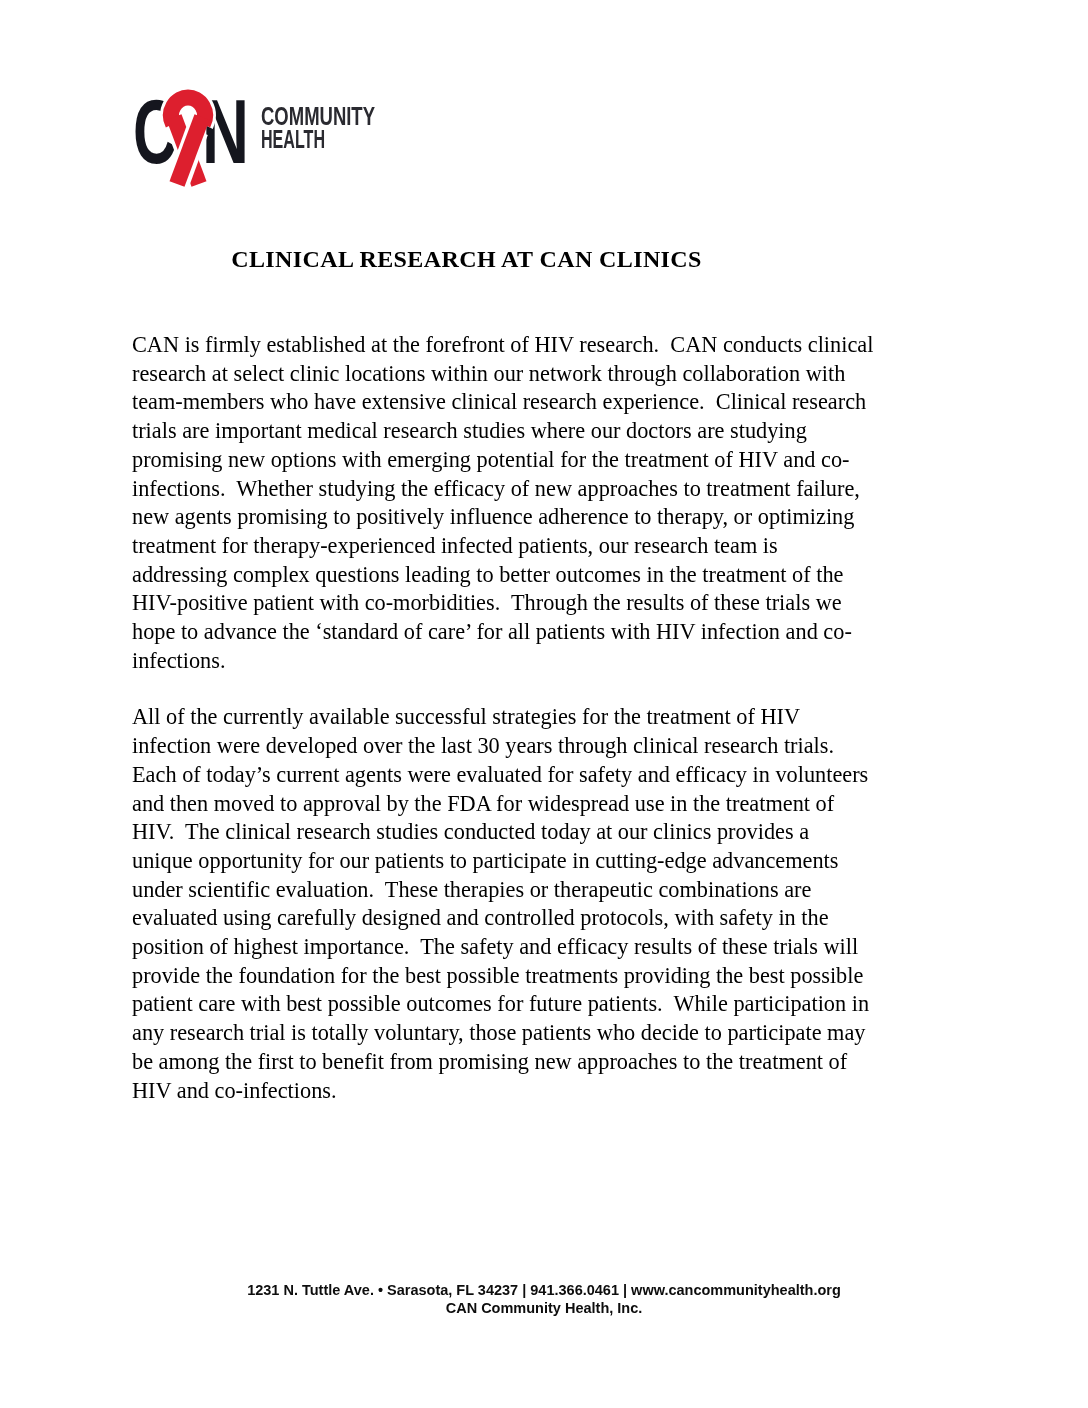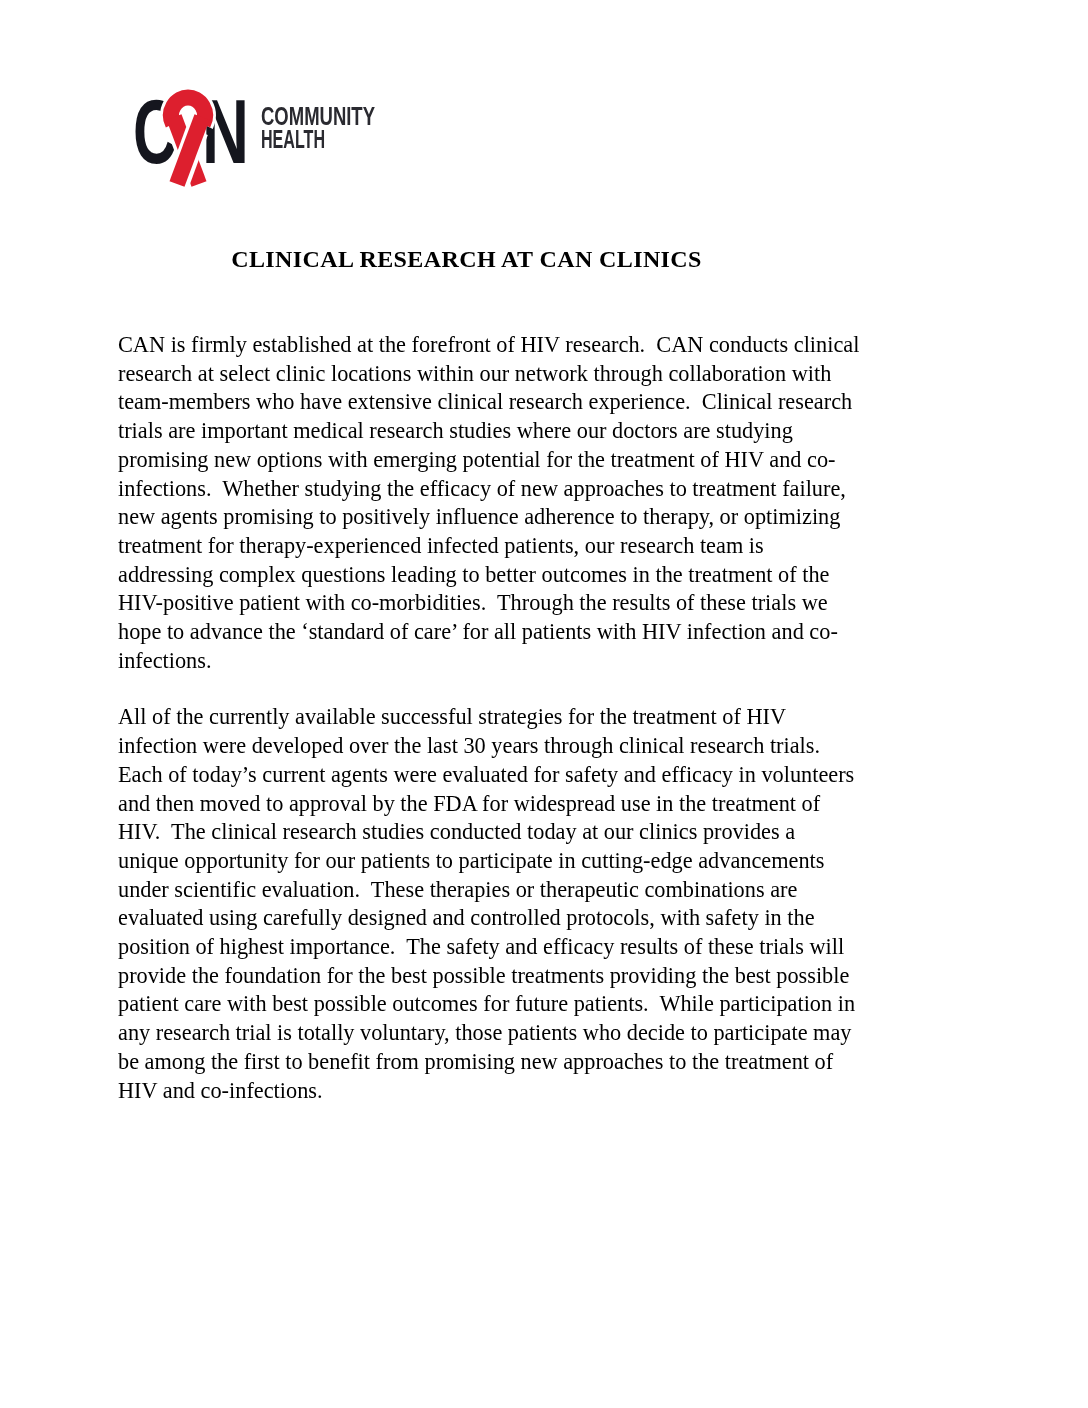--- a/index.html
+++ b/index.html
@@ -29,21 +29,21 @@
     left: 0;
     width: 933px;
     text-align: center;
     font-size: 24px;
     font-weight: bold;
     letter-spacing: 0.4px;
     color: #000000;
   }
   .body-text {
     position: absolute;
-    left: 118px;
+    left: 132px;
     top: 331px;
     width: 940px;
     font-size: 22.3px;
     line-height: 28.7px;
   }
   .para {
     margin: 0 0 28px 0;
     white-space: pre-wrap;
   }
   .footer {
@@ -109,14 +109,18 @@
 under scientific evaluation.  These therapies or therapeutic combinations are
 evaluated using carefully designed and controlled protocols, with safety in the
 position of highest importance.  The safety and efficacy results of these trials will
 provide the foundation for the best possible treatments providing the best possible
 patient care with best possible outcomes for future patients.  While participation in
 any research trial is totally voluntary, those patients who decide to participate may
 be among the first to benefit from promising new approaches to the treatment of
 HIV and co-infections.</p>
   </div>
 
+  <div class="footer">
+    <div>1231 N. Tuttle Ave. • Sarasota, FL 34237 | 941.366.0461 | www.cancommunityhealth.org</div>
+    <div>CAN Community Health, Inc.</div>
+  </div>
 
 </div>
 
 </body></html>

